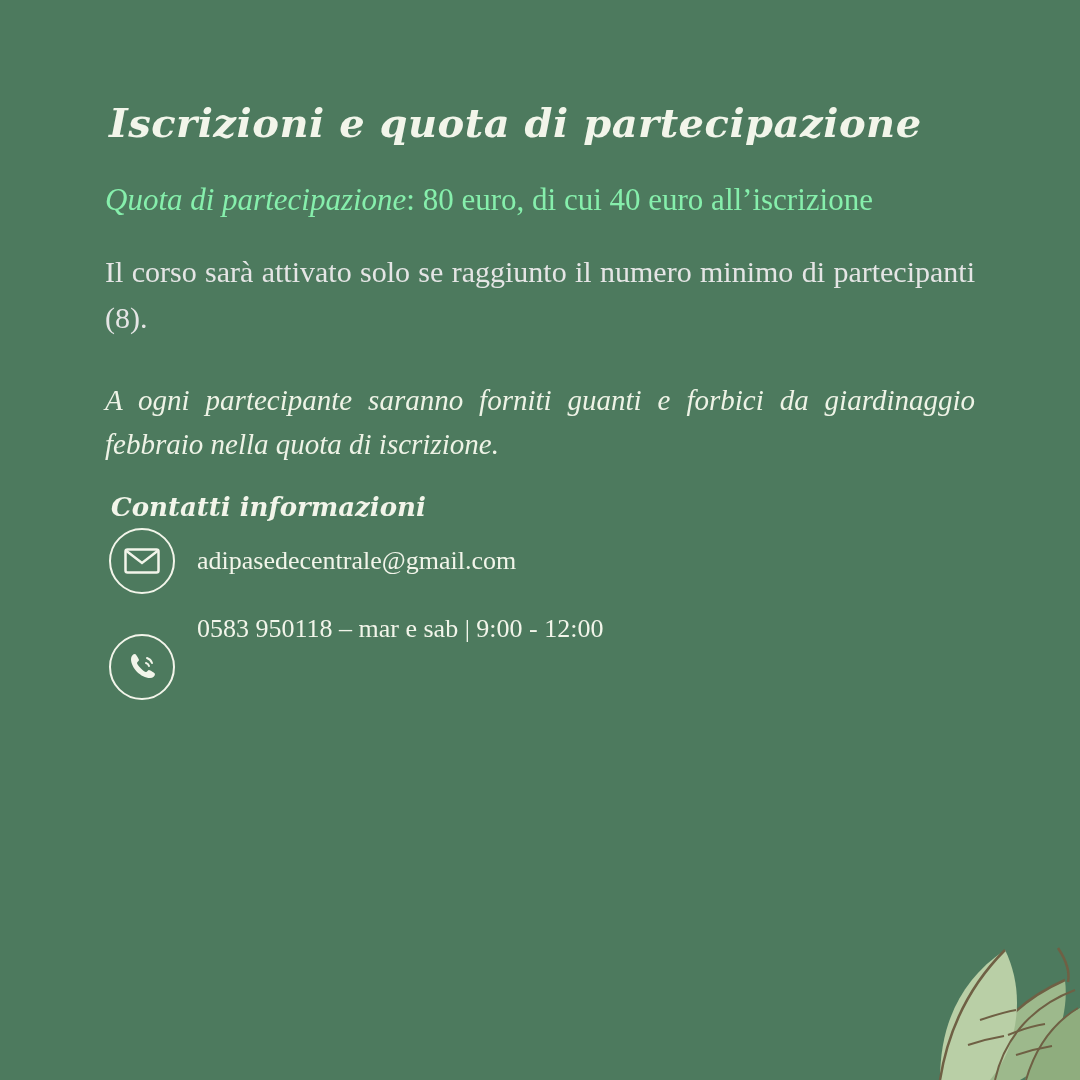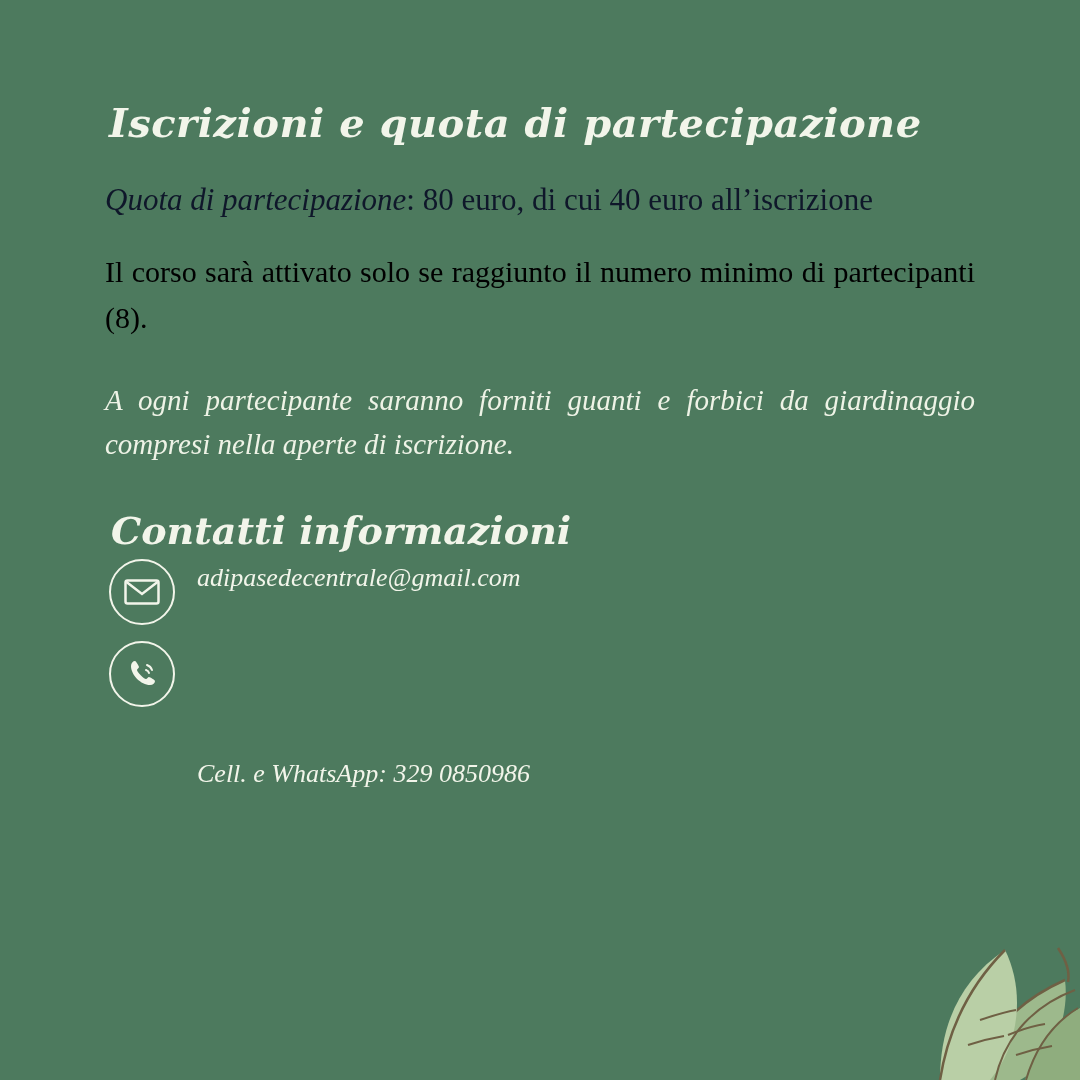--- a/index.html
+++ b/index.html
@@ -39,59 +39,59 @@
 
   .lime-strong {
     color: #8cc152;
     font-weight: bold;
     font-size: 34px;
     letter-spacing: 0.2px;
   }
 
   .quota-line {
     font-size: 31px;
-    color: #0f172a;
+    color: #86efac;
   }
   .quota-line .ital {
     font-style: italic;
   }
 
   .white {
-    color: #000000;
+    color: #e5e5e5;
     font-size: 30px;
   }
 
   .white-italic {
     color: #eef3e6;
     font-size: 29px;
     font-style: italic;
   }
 
   .spacer-sm { height: 18px; }
   .spacer-md { height: 30px; }
 
   .heading2 {
     font-family: "DejaVu Serif", serif;
     font-style: italic;
     font-weight: bold;
     color: #f2f5ea;
-    font-size: 38px;
-    margin: 42px 0 6px 6px;
+    font-size: 26px;
+    margin: 26px 0 6px 6px;
   }
 
   .segreteria {
     color: #8cc152;
     font-size: 33px;
     margin: 0 0 14px 2px;
   }
 
   .contact-row {
     display: flex;
+    align-items: center;
     margin-left: 4px;
-    font-style: italic;
   }
 
   .icon-circle {
     width: 66px;
     height: 66px;
     border-radius: 50%;
     border: 2.5px solid #f2f5ea;
     display: flex;
     align-items: center;
     justify-content: center;
@@ -136,21 +136,21 @@
   <p class="para quota-line">
     <span class="ital">Quota di partecipazione</span><span>: 80 euro, di cui 40  euro all’iscrizione</span>
   </p>
 
   <div class="spacer-sm"></div>
 
   <p class="para white">Il corso sarà attivato solo se raggiunto il numero minimo di partecipanti (8).</p>
 
   <div class="spacer-md"></div>
 
-  <p class="para white-italic">A ogni partecipante saranno forniti guanti e forbici da giardinaggio compresi nella aperte di iscrizione.</p>
+  <p class="para white-italic">A ogni partecipante saranno forniti guanti e forbici da giardinaggio febbraio nella quota di iscrizione.</p>
 
   <h2 class="heading2">Contatti informazioni</h2>
 
 
   <div class="contact-row">
     <span class="icon-circle">
       <svg width="36" height="26" viewBox="0 0 36 26">
         <rect x="1.5" y="1.5" width="33" height="23" rx="2" fill="none" stroke="#f2f5ea" stroke-width="2.5"></rect>
         <path d="M2.5 3 L18 15 L33.5 3" fill="none" stroke="#f2f5ea" stroke-width="2.5"></path>
       </svg>
@@ -160,24 +160,23 @@
 
   <div class="contact-row phone-block">
     <span class="icon-circle">
       <svg width="34" height="34" viewBox="0 0 34 34">
         <path d="M10 4c-2 0-4 2-4 5 0 9 10 19 19 19 3 0 5-2 5-4 0-1-5-4-6-4-1 0-2 2-3 2-2 0-9-7-9-9 0-1 2-2 2-3 0-1-3-6-4-6z" fill="#f2f5ea"></path>
         <path d="M22 8c3 1 4 2 5 5" fill="none" stroke="#f2f5ea" stroke-width="2" stroke-linecap="round"></path>
         <path d="M21 13c2 0.6 2.6 1.3 3 3" fill="none" stroke="#f2f5ea" stroke-width="2" stroke-linecap="round"></path>
       </svg>
     </span>
     <span class="contact-text">
+      <span>0583 950118 – mar e sab | 9:00 - 12:00</span><br>
       <br>
       <br>
-      <br>
-      <span>Cell. e WhatsApp: 329 0850986</span>
     </span>
   </div>
 
   <svg class="leaves" viewBox="0 0 260 250">
     <g>
       <path d="M150 250 C170 200 200 170 245 150 C250 190 230 235 200 250 Z" fill="#9db98c"></path>
       <path d="M150 250 C170 200 200 170 245 150" fill="none" stroke="#6f6044" stroke-width="2.5"></path>
       <path d="M120 250 C120 195 140 150 185 120 C205 160 200 215 170 250 Z" fill="#b9cfa6"></path>
       <path d="M120 250 C128 200 150 155 185 120" fill="none" stroke="#6f6044" stroke-width="2.5"></path>
       <path d="M205 250 C215 215 235 190 260 178 L260 250 Z" fill="#8fad7e"></path>

